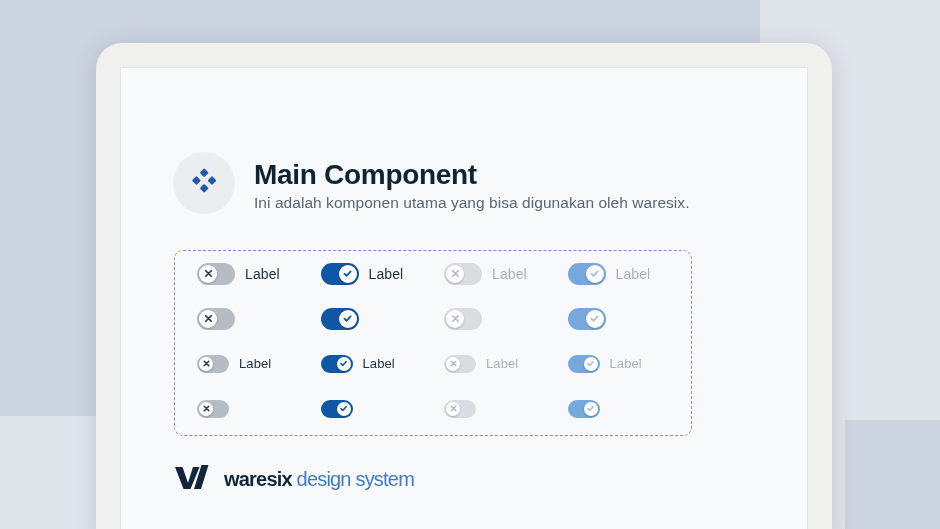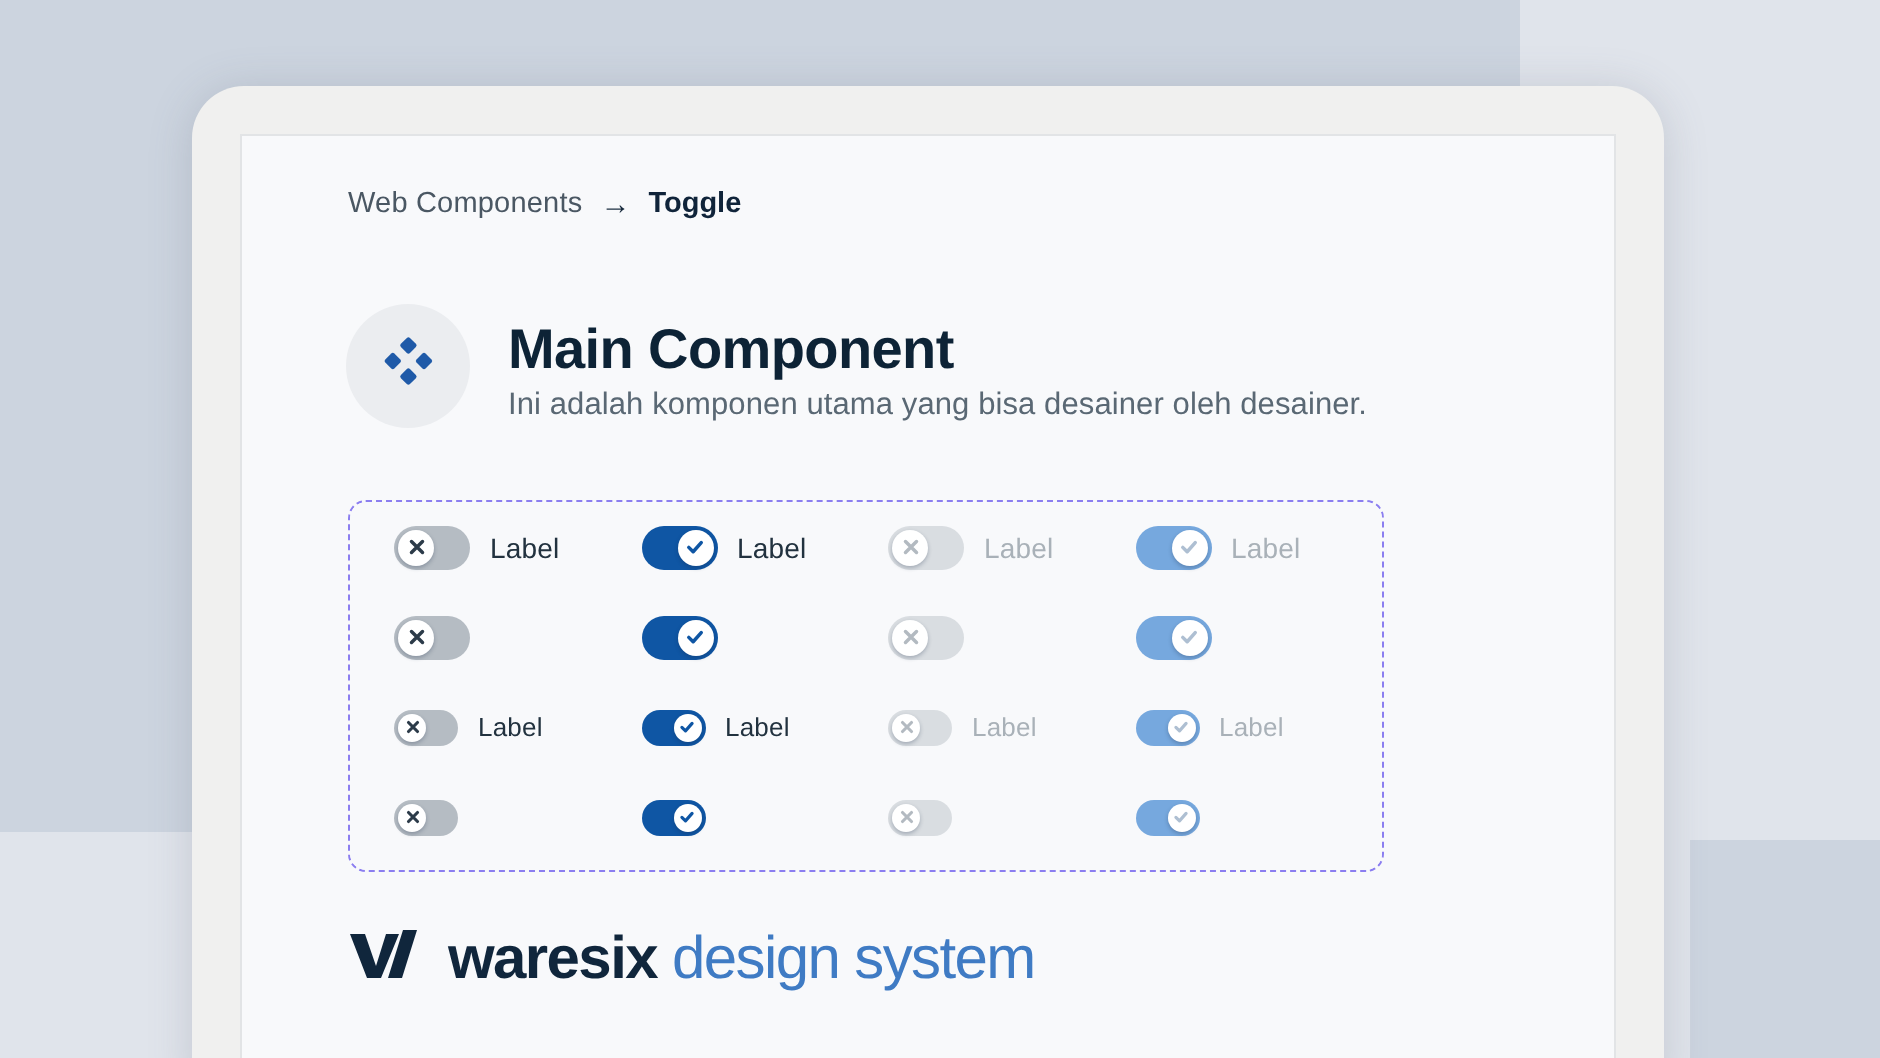--- a/index.html
+++ b/index.html
@@ -111,59 +111,54 @@
   .sw-label { font-size: 14px; color: #22323f; letter-spacing: .1px; }
   .sw-label.sm-text { font-size: 13px; }
   .sw-label.dim { color: #a9b1b8; }
 
   
   #footer-logo {
     position: absolute; left: 53px; top: 396px;
     display: flex; align-items: center; gap: 12px;
   }
   #logo-word {
-    font-size: 30px; font-weight: bold; letter-spacing: -.8px;
+    font-size: 20px; font-weight: bold; letter-spacing: -.8px;
     color: #10263c; line-height: 1;
   }
   #logo-word .tail { color: #3f7bc4; font-weight: normal; }
 </style>
 </head>
 <body>
 
 <div id="root">
 
   <div class="bg-block" id="bg-left"></div>
   <div class="bg-block" id="bg-right"></div>
 
   <div id="device"></div>
 
   <div id="screen">
 
-    <div id="breadcrumb">
-      <span class="crumb">Web Components</span>
-      <span class="crumb-arrow">→</span>
-      <span class="crumb-current">Toggle</span>
-    </div>
 
     <div id="header">
       <div id="header-icon-circle">
         <span>
           <svg width="26" height="26" viewBox="0 0 26 26">
             <g fill="#1f5aa8">
               <rect x="10" y="1.5" width="6.4" height="6.4" rx="1.1" transform="rotate(45 13.2 4.7)"></rect>
               <rect x="2.2" y="9.3" width="6.4" height="6.4" rx="1.1" transform="rotate(45 5.4 12.5)"></rect>
               <rect x="17.8" y="9.3" width="6.4" height="6.4" rx="1.1" transform="rotate(45 21 12.5)"></rect>
               <rect x="10" y="17.1" width="6.4" height="6.4" rx="1.1" transform="rotate(45 13.2 20.3)"></rect>
             </g>
           </svg>
         </span>
       </div>
       <div id="header-text">
         <div id="page-title">Main Component</div>
-        <div id="page-subtitle">Ini adalah komponen utama yang bisa desainer oleh desainer.</div>
+        <div id="page-subtitle">Ini adalah komponen utama yang bisa digunakan oleh waresix.</div>
       </div>
     </div>
 
     <div id="toggle-grid">
         <div class="cell">
           <div class="switch lg off">
             <div class="knob">
               <svg width="11" height="11" viewBox="0 0 12 12">
                 <path fill="none" stroke-width="1.9" stroke-linecap="round" stroke-linejoin="round" d="M3 3 L9 9 M9 3 L3 9" class="glyph-x"></path>
               </svg>

